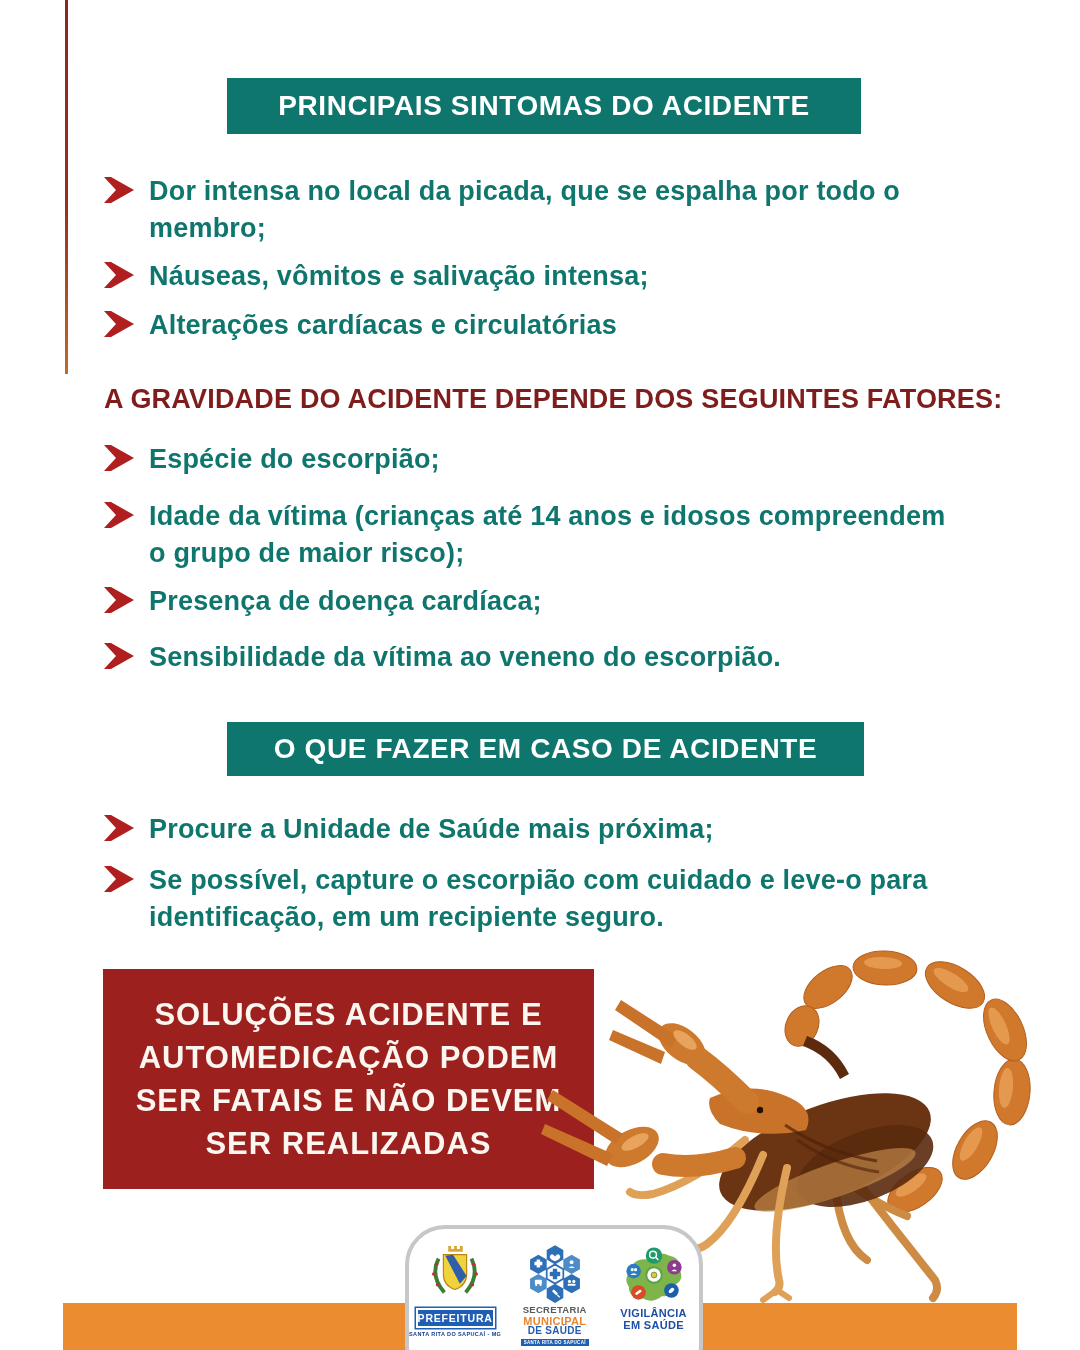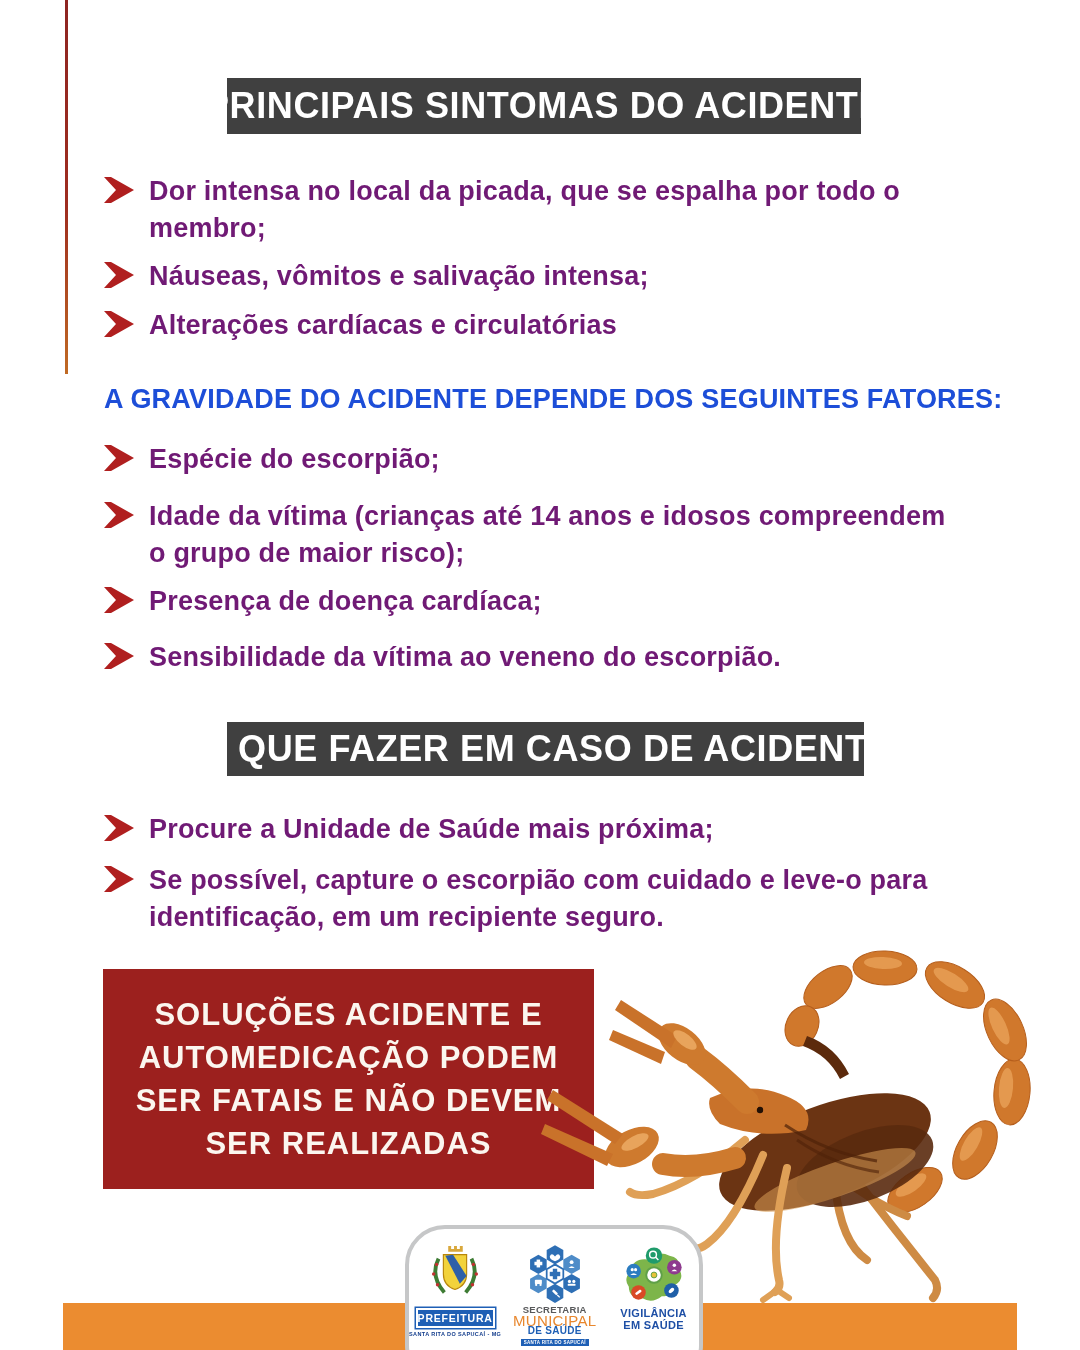--- a/index.html
+++ b/index.html
@@ -5,34 +5,34 @@
   html,body{margin:0;padding:0;background:#ffffff;}
   .poster{
     position:relative;width:1080px;height:1350px;background:#ffffff;
     overflow:hidden;font-family:"Liberation Sans", sans-serif;
   }
   .left-line{
     position:absolute;left:65px;top:0;width:3px;height:374px;
     background:linear-gradient(180deg,#8E2522 0%,#9E2D20 55%,#C06A24 100%);
   }
   .banner{
-    position:absolute;background:#404040;color:#ffffff;
+    position:absolute;background:#0f766e;color:#ffffff;
     display:flex;align-items:center;justify-content:center;
-    font-weight:bold;font-size:36px;letter-spacing:0.6px;white-space:pre;
+    font-weight:bold;font-size:28px;letter-spacing:0.6px;white-space:pre;
   }
   .banner1{left:227px;top:78px;width:634px;height:56px;}
   .banner2{left:227px;top:722px;width:637px;height:54px;}
   .subheading{
     position:absolute;left:104px;top:384px;
-    font-size:27px;font-weight:bold;color:#1d4ed8;letter-spacing:0.2px;white-space:pre;
+    font-size:27px;font-weight:bold;color:#7f1d1d;letter-spacing:0.2px;white-space:pre;
   }
   .bullet{position:absolute;left:104px;display:flex;align-items:flex-start;}
   .bullet .arrow{flex:none;width:30px;height:26px;margin-top:4px;margin-right:15px;}
   .bullet .txt{
-    font-size:27px;font-weight:bold;color:#701a75;line-height:37px;
+    font-size:27px;font-weight:bold;color:#0f766e;line-height:37px;
     letter-spacing:0.2px;white-space:pre;
   }
   .warning{
     position:absolute;left:103px;top:969px;width:491px;height:220px;background:#9C201E;
     display:flex;align-items:center;justify-content:center;z-index:1;
   }
   .warning .warning-text{
     color:#FBF6EF;font-size:31px;font-weight:bold;line-height:43px;
     text-align:center;letter-spacing:1px;white-space:pre;
   }
@@ -47,21 +47,21 @@
     box-sizing:border-box;padding-top:16px;
   }
   .logo{display:flex;flex-direction:column;align-items:center;width:94px;}
   .pref-band{
     margin-top:1px;background:#1E5FB5;color:#ffffff;font-weight:bold;font-size:10.5px;
     letter-spacing:0.8px;padding:2px 0;border:2px solid #ffffff;
     box-shadow:0 0 0 1.5px #1E5FB5;white-space:pre;
   }
   .pref-sub{margin-top:3px;font-size:5.5px;font-weight:bold;color:#123C8C;letter-spacing:0.4px;white-space:pre;}
   .sec-l1{margin-top:2px;font-size:9.5px;font-weight:bold;color:#58595B;letter-spacing:0.3px;line-height:10.5px;white-space:pre;text-align:right;}
-  .sec-l2{font-size:15px;font-weight:normal;color:#E8872E;letter-spacing:0.3px;line-height:10.5px;white-space:pre;}
+  .sec-l2{font-size:11px;font-weight:bold;color:#E8872E;letter-spacing:0.3px;line-height:10.5px;white-space:pre;}
   .sec-l3{font-size:10px;font-weight:bold;color:#1E5FB5;letter-spacing:0.3px;line-height:10.5px;white-space:pre;}
   .sec-l4{
     margin-top:2px;font-size:4.5px;font-weight:bold;color:#ffffff;background:#1E5FB5;
     padding:1px 3px;letter-spacing:0.3px;white-space:pre;
   }
   .vig-l1,.vig-l2{font-size:11px;font-weight:bold;color:#1E4FA5;line-height:12px;letter-spacing:0.3px;white-space:pre;}
   .vig-l1{margin-top:2px;}
 </style>
 </head>
 <body>

